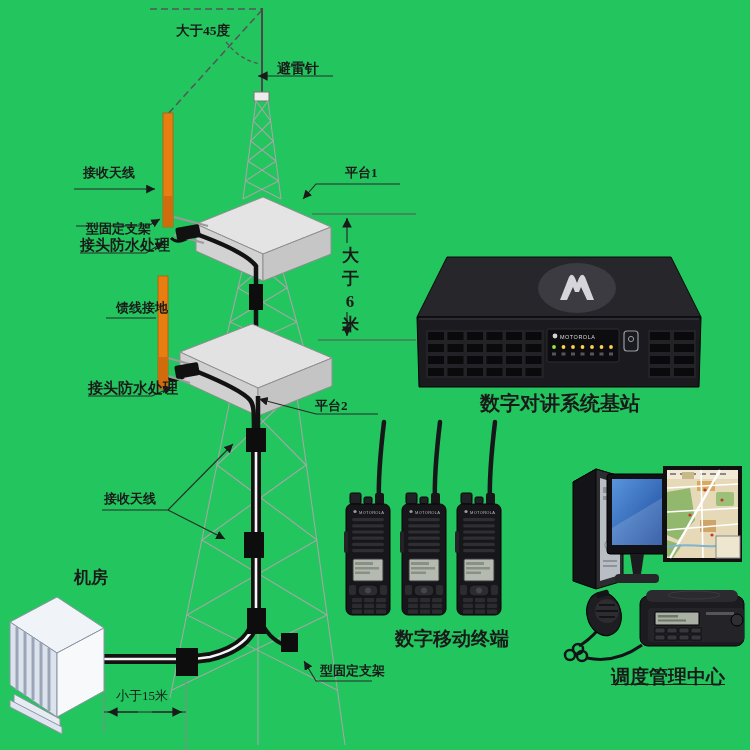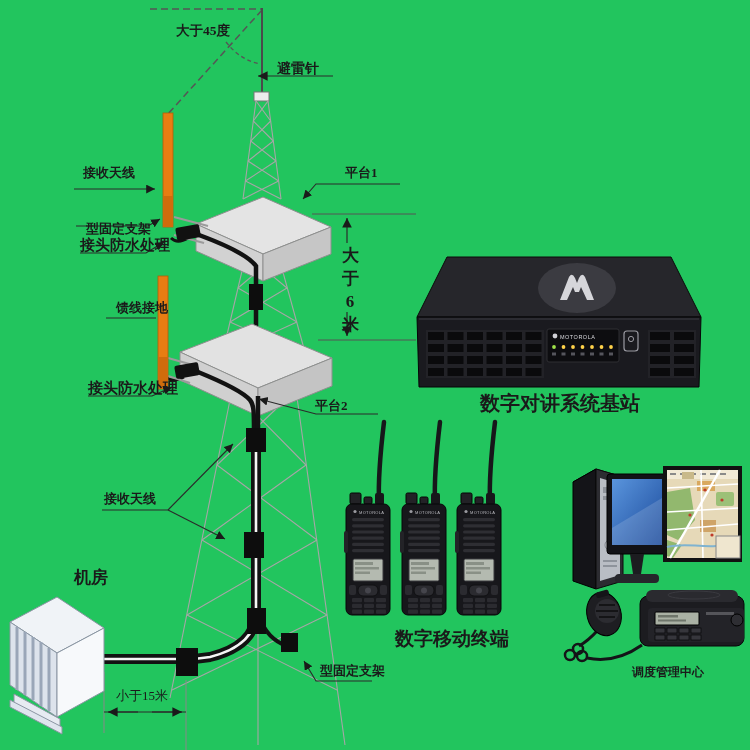--- a/index.html
+++ b/index.html
@@ -372,15 +372,15 @@
 <div class="lbl lbl-sm" style="left:345px;top:164px;">平台1</div>
 <div class="lbl lbl-sm" style="left:315px;top:397px;">平台2</div>
 <div class="lbl vtext" style="left:342px;top:244px;">大于6米</div>
 <div class="lbl lbl-sm" style="left:104px;top:490px;">接收天线</div>
 <div class="lbl lbl-room" style="left:34px;top:566px;margin-left:40px;">机房</div>
 <div class="lbl lbl-sm" style="left:320px;top:662px;">型固定支架</div>
 <div class="lbl lbl-sm" style="left:116px;top:687px;font-weight:400;">小于15米</div>
 
 <div class="lbl lbl-big" style="left:460px;top:390px;width:200px;">数字对讲系统基站</div>
 <div class="lbl lbl-big" style="left:377px;top:626px;width:150px;font-size:19px;">数字移动终端</div>
-<div class="lbl lbl-big" style="left:593px;top:664px;width:150px;font-size:12px;">调度管理中心</div>
+<div class="lbl lbl-big" style="left:593px;top:664px;width:150px;font-size:19px;text-decoration:underline;">调度管理中心</div>
 
 </div>
 
 </body></html>

